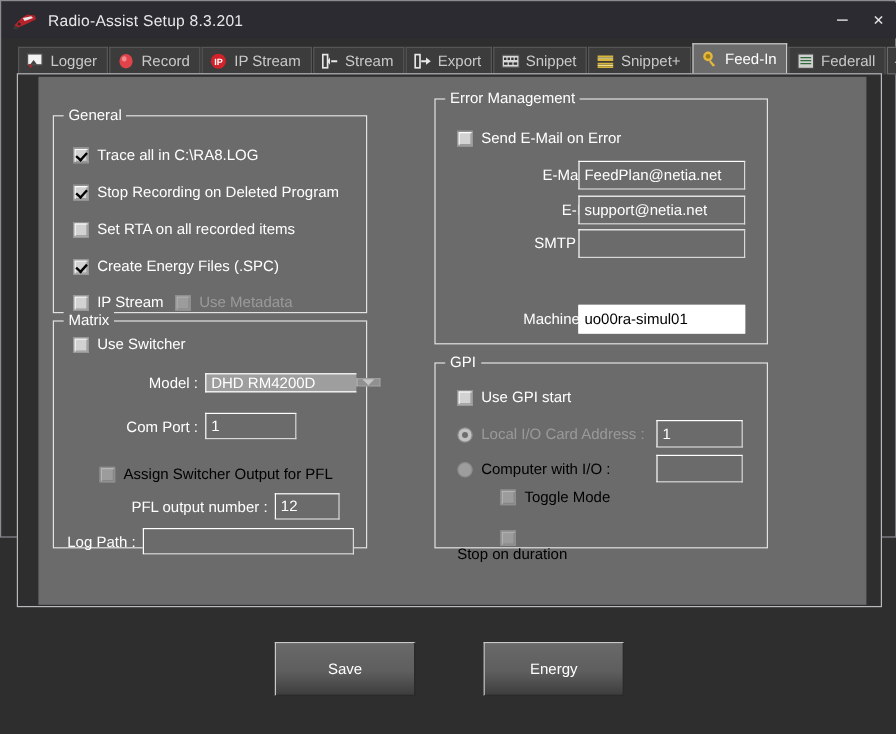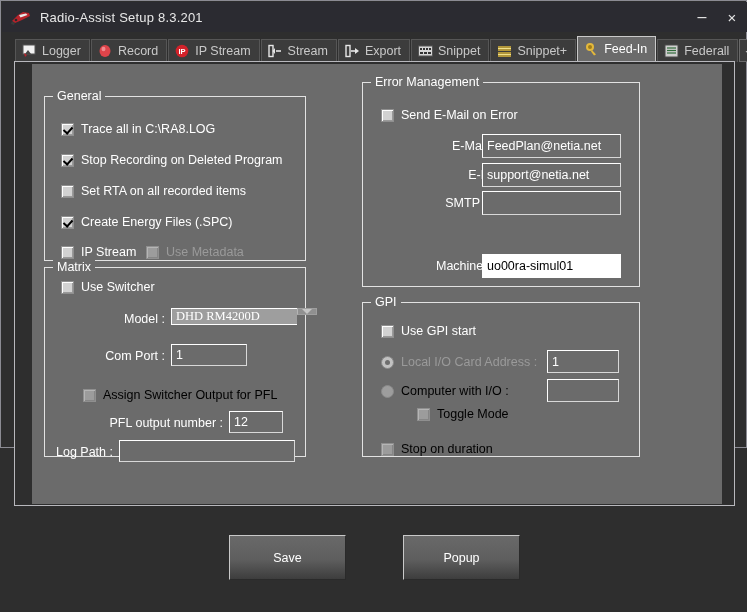--- a/index.html
+++ b/index.html
@@ -168,23 +168,22 @@
     white-space: nowrap;
     overflow: hidden;
   }
   .tbox.focused {
     background: #ffffff;
     color: #000000;
     border: 1px solid #ffffff;
   }
   .combo {
     position: absolute;
-    display: flex; align-items: flex-start;
-    box-sizing: border-box;
-    font-family: Liberation Serif, serif;
+    display: flex; align-items: center;
+    box-sizing: border-box;
   }
   .combo .cval {
     flex: 1 1 auto;
     background: #9e9e9e;
     border: 1px solid #ffffff;
     border-right: none;
     color: #ffffff; font-size: 12.5px;
     display: flex; align-items: center; padding-left: 4px;
     box-sizing: border-box;
     white-space: nowrap; overflow: hidden;
@@ -469,25 +468,25 @@
           <span class="rb dim"></span>
           <span class="lbl dim">Computer with I/O :</span>
         </div>
         <div class="tbox" style="left:184px; top:76px; width:72px; height:23px;"></div>
 
         <div class="row" style="left:18px; top:104px;padding-left:36px;">
           <span class="cb dim"></span>
           <span class="lbl dim">Toggle Mode</span>
         </div>
 
-        <div class="row" style="left:18px; top:139px;">
+        <div class="row" style="left:18px; top:139px;flex-direction:column;">
           <span class="cb dim"></span>
           <span class="lbl dim">Stop on duration</span>
         </div>
       </div>
 
     </div>
   </div>
 
   <div class="btn" style="left:228px; top:534px; width:117px; height:45px;">Save</div>
-  <div class="btn" style="left:402px; top:534px; width:117px; height:45px;">Popup</div>
+  <div class="btn" style="left:402px; top:534px; width:117px; height:45px;">Energy</div>
 
 </div>
 
 </body></html>

